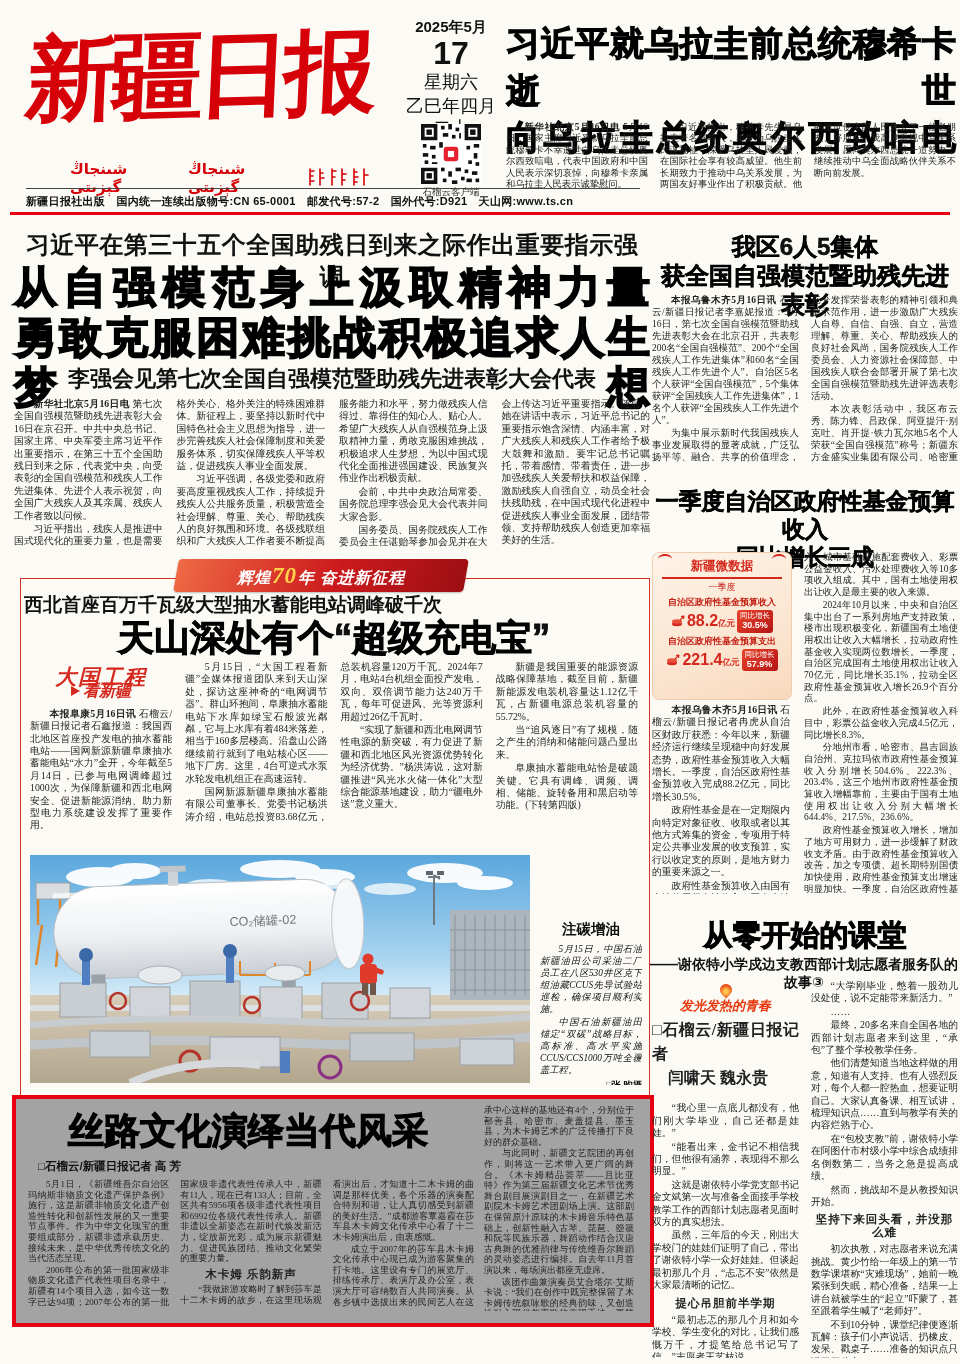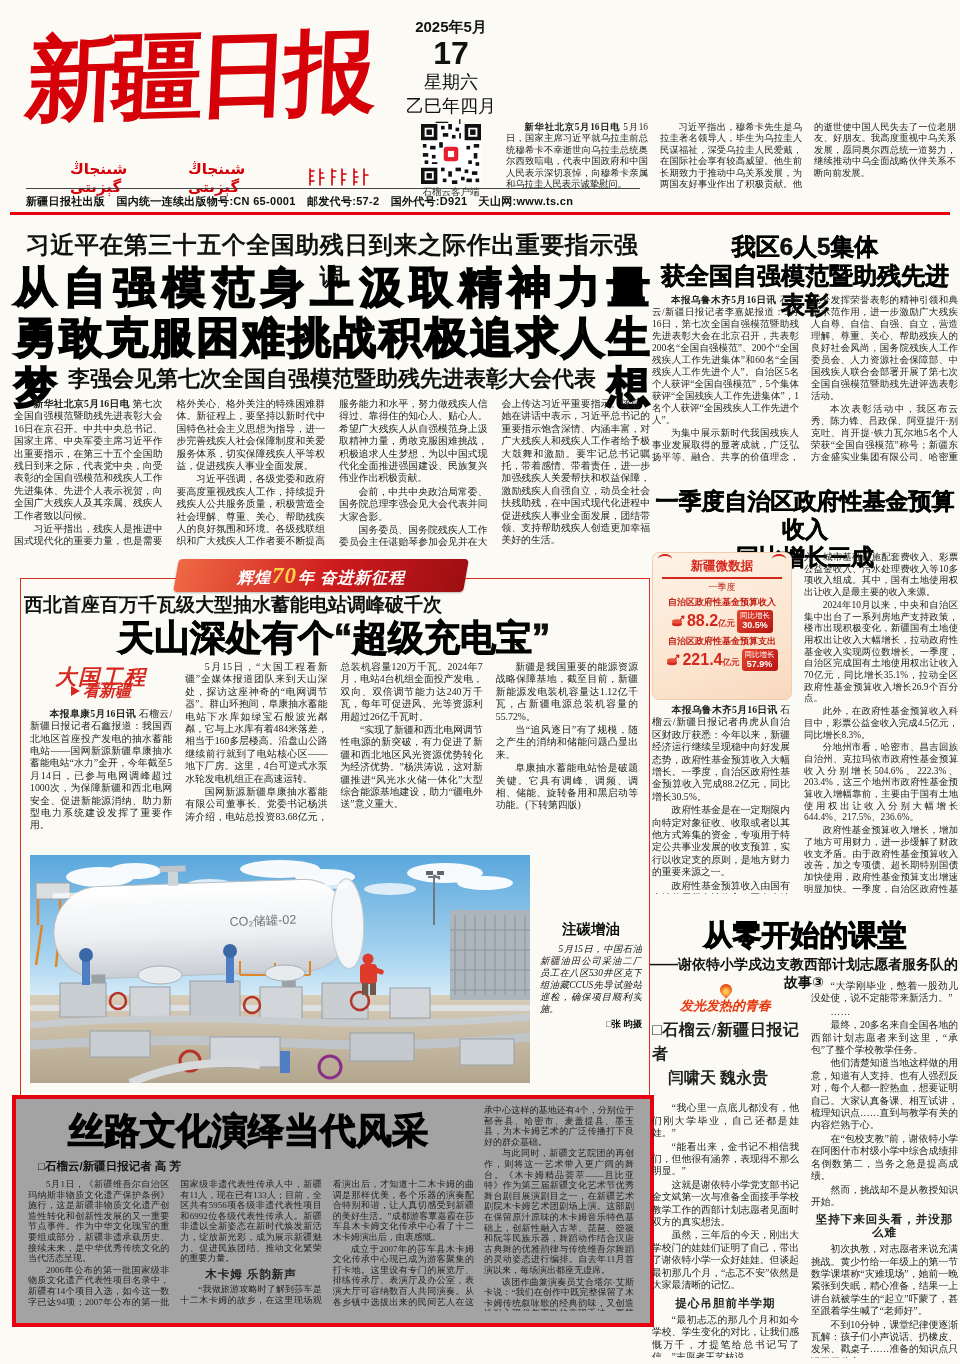--- a/index.html
+++ b/index.html
@@ -177,20 +177,24 @@
           <rect x="28" y="26" width="3" height="2"></rect>
           <rect x="25" y="30" width="3" height="2"></rect>
           <rect x="30" y="30" width="2" height="2"></rect>
       </g>
       <rect x="12.5" y="12.5" width="8" height="8" rx="1.6" fill="#e6202e"></rect>
       <rect x="14.8" y="14.8" width="3.4" height="3.4" fill="#fff"></rect>
     </svg>
     <div class="qr-caption">石榴云客户端</div>
   </div>
 
+  <div class="abs top-headline">
+    <div>习近平就乌拉圭前总统穆希卡逝世</div>
+    <div>向乌拉圭总统奥尔西致唁电</div>
+  </div>
   <div class="abs top-article bodytext">
       <p><b class="lead">新华社北京5月16日电 </b>5月16日，国家主席习近平就乌拉圭前总统穆希卡不幸逝世向乌拉圭总统奥尔西致唁电，代表中国政府和中国人民表示深切哀悼，向穆希卡亲属和乌拉圭人民表示诚挚慰问。</p>
       <p>习近平指出，穆希卡先生是乌拉圭著名领导人，毕生为乌拉圭人民谋福祉，深受乌拉圭人民爱戴，在国际社会享有较高威望。他生前长期致力于推动中乌关系发展，为两国友好事业作出了积极贡献。他的逝世使中国人民失去了一位老朋友、好朋友。我高度重视中乌关系发展，愿同奥尔西总统一道努力，继续推动中乌全面战略伙伴关系不断向前发展。</p>
     </div>
 
   <div class="abs pub-rule"></div>
   <div class="abs publisher">新疆日报社出版　国内统一连续出版物号:CN 65-0001　邮发代号:57-2　国外代号:D921　天山网:www.ts.cn</div>
   <div class="abs red-rule"></div>
 
   <div class="abs lead-kicker">习近平在第三十五个全国助残日到来之际作出重要指示强调</div>
@@ -382,20 +386,21 @@
           <rect x="340" y="128" width="6" height="12" fill="#70574a"></rect>
         <rect x="345" y="112" width="10" height="5" rx="2" fill="#e03a2a" transform="rotate(20 345 112)"></rect>
       </g>
     </svg>
   </div>
 
   <div class="abs photo-caption">
     <div class="cap-title">注碳增油</div>
     <div>
         <p>5月15日，中国石油新疆油田公司采油二厂员工在八区530井区克下组油藏CCUS先导试验站巡检，确保项目顺利实施。</p>
+        <p>中国石油新疆油田锚定“双碳”战略目标，高标准、高水平实施CCUS/CCS1000万吨全覆盖工程。</p>
       </div>
     <div class="cap-credit">□张 昀摄</div>
   </div>
 
   <div class="abs silk-box">
     <div class="silk-headline">丝路文化演绎当代风采</div>
     <div class="silk-byline">□石榴云/新疆日报记者 高 芳</div>
     <div class="silk-cols bodytext">
         <p>5月1日，《新疆维吾尔自治区玛纳斯非物质文化遗产保护条例》施行，这是新疆非物质文化遗产创造性转化和创新性发展的又一重要节点事件。作为中华文化瑰宝的重要组成部分，新疆非遗承载历史、接续未来，是中华优秀传统文化的当代活态呈现。</p>
         <p>2006年公布的第一批国家级非物质文化遗产代表性项目名录中，新疆有14个项目入选，如今这一数字已达94项；2007年公布的第一批国家级非遗代表性传承人中，新疆有11人，现在已有133人；目前，全区共有5956项各级非遗代表性项目和6992位各级代表性传承人。新疆非遗以全新姿态在新时代焕发新活力，绽放新光彩，成为展示新疆魅力、促进民族团结、推动文化繁荣的重要力量。</p>

